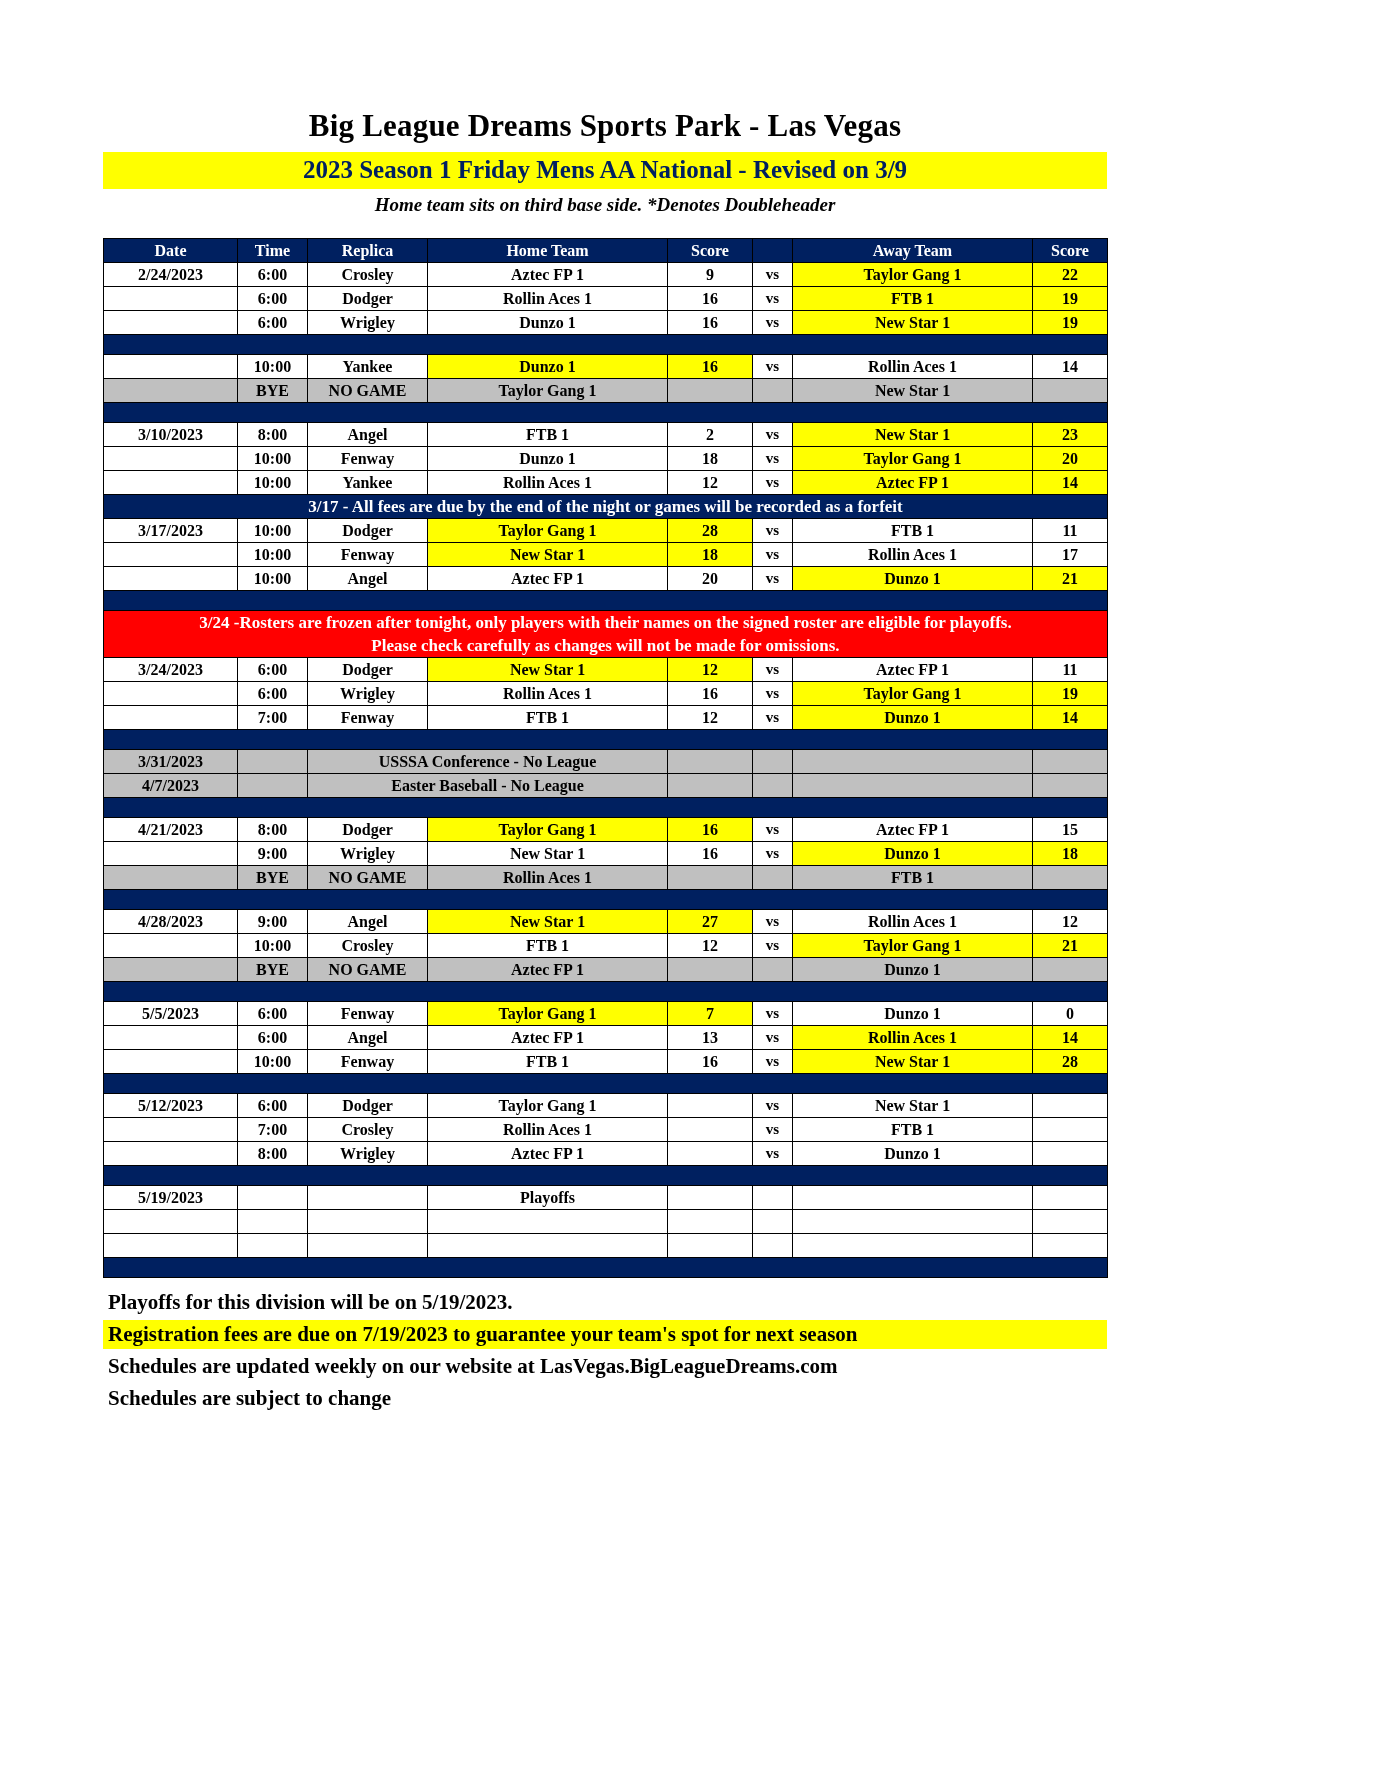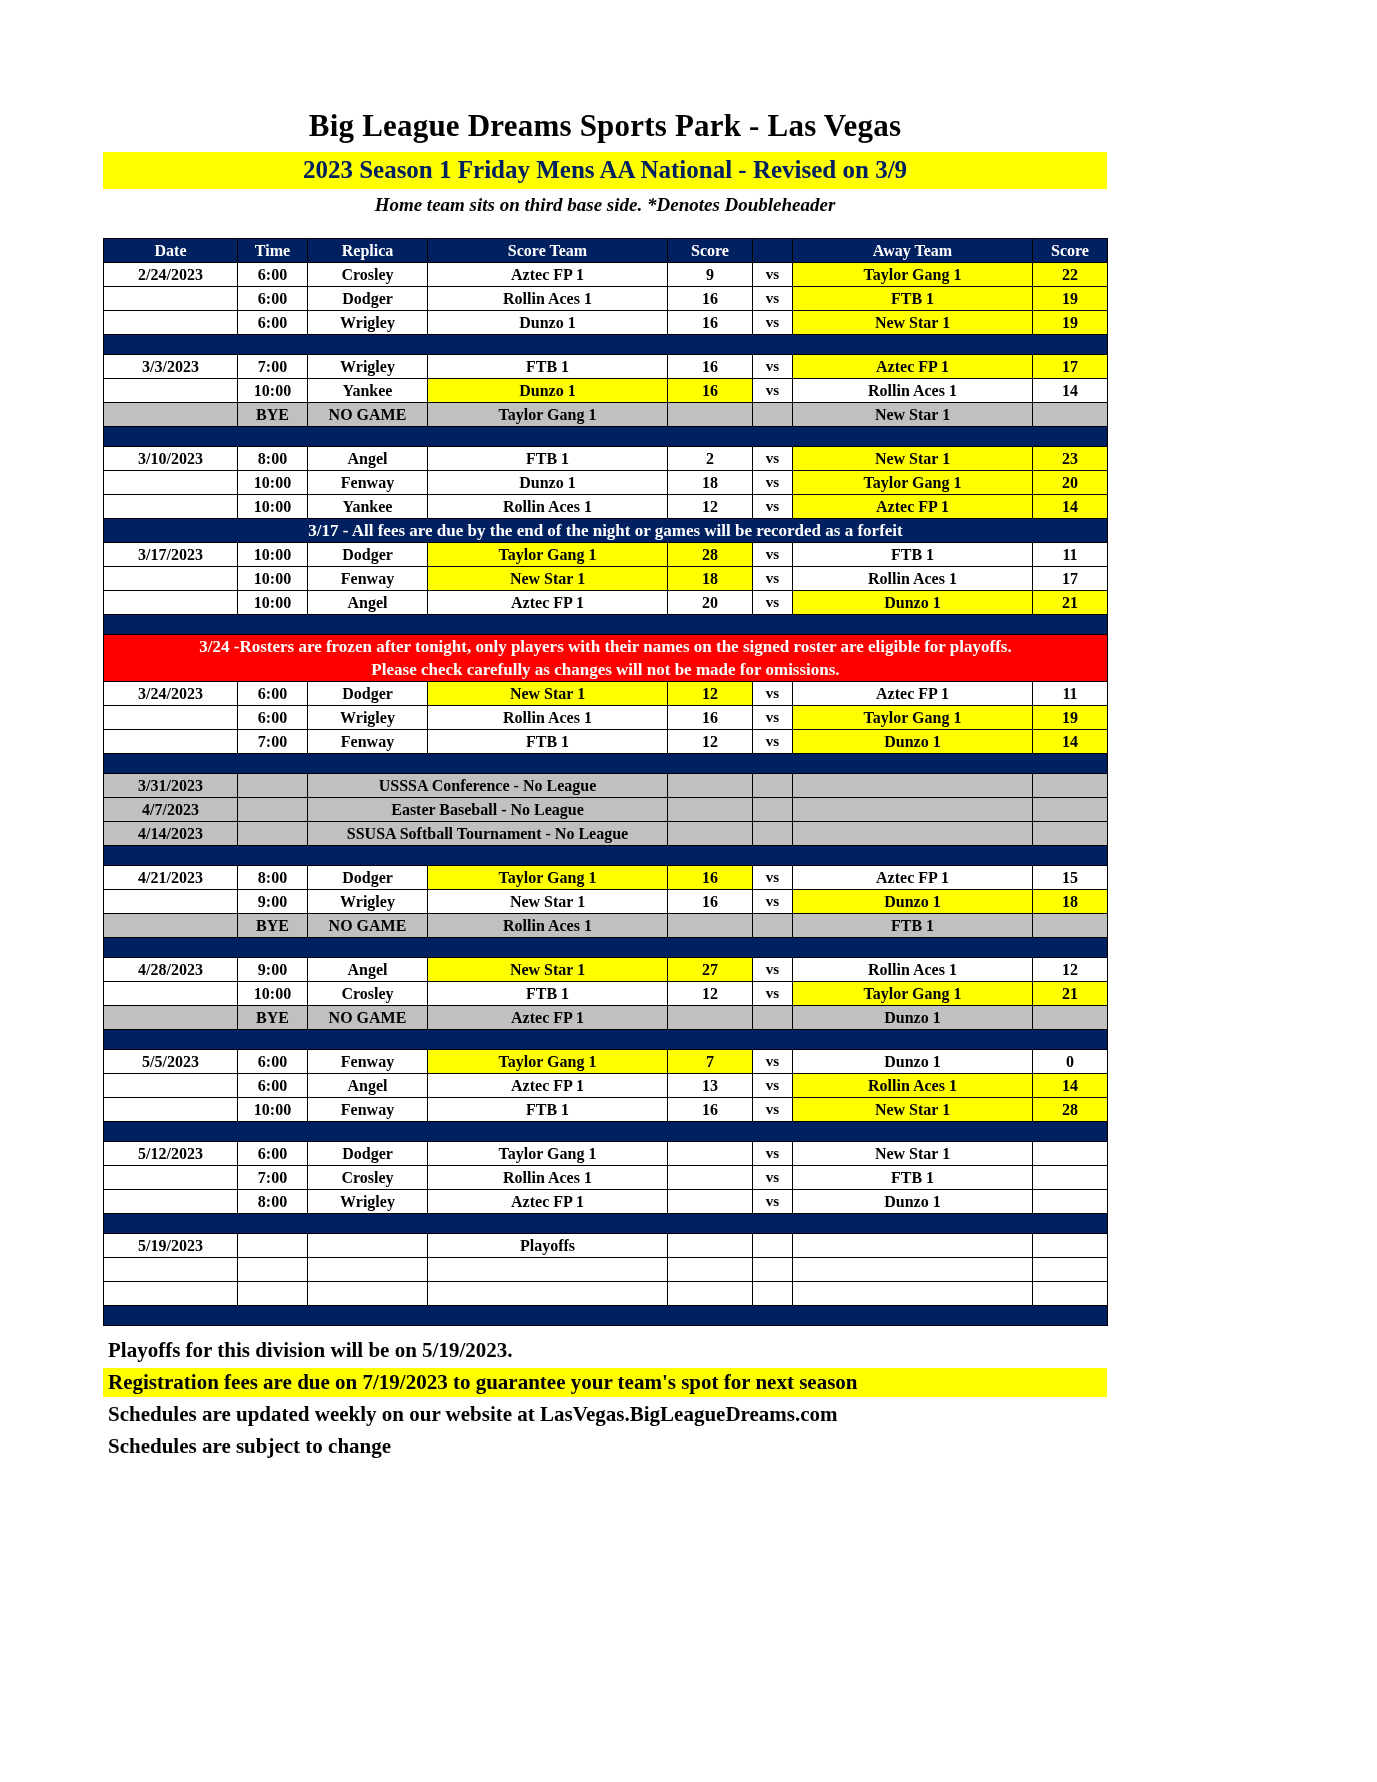--- a/index.html
+++ b/index.html
@@ -64,21 +64,21 @@
           <col style="width:85px">
           <col style="width:40px">
         <col style="width:240px">
           <col style="width:75px">
       </colgroup>
       <thead>
         <tr>
             <th>Date</th>
             <th>Time</th>
             <th>Replica</th>
-            <th>Score Team</th>
+            <th>Home Team</th>
             <th>Score</th>
             <th></th>
             <th>Away Team</th>
             <th>Score</th>
           </tr>
       </thead>
       <tbody>
           <tr>
             <td>2/24/2023</td>
             <td>6:00</td>
@@ -106,30 +106,20 @@
             <td>Dunzo 1</td>
             <td>16</td>
             <td class="vs">vs</td>
             <td class="hl">New Star 1</td>
             <td class="hl">19</td>
           </tr>
           <tr>
             <td class="sep-cell" colspan="8"></td>
           </tr>
           <tr>
-            <td>3/3/2023</td>
-            <td>7:00</td>
-            <td>Wrigley</td>
-            <td>FTB 1</td>
-            <td>16</td>
-            <td class="vs">vs</td>
-            <td class="hl">Aztec FP 1</td>
-            <td class="hl">17</td>
-          </tr>
-          <tr>
             <td></td>
             <td>10:00</td>
             <td>Yankee</td>
             <td class="hl">Dunzo 1</td>
             <td class="hl">16</td>
             <td class="vs">vs</td>
             <td>Rollin Aces 1</td>
             <td>14</td>
           </tr>
           <tr class="grayrow">
@@ -258,29 +248,20 @@
             <td colspan="2">USSSA Conference - No League</td>
             <td></td>
             <td></td>
             <td></td>
             <td></td>
           </tr>
           <tr class="grayrow">
             <td>4/7/2023</td>
             <td></td>
             <td colspan="2">Easter Baseball - No League</td>
-            <td></td>
-            <td></td>
-            <td></td>
-            <td></td>
-          </tr>
-          <tr class="grayrow">
-            <td>4/14/2023</td>
-            <td></td>
-            <td colspan="2">SSUSA Softball Tournament - No League</td>
             <td></td>
             <td></td>
             <td></td>
             <td></td>
           </tr>
           <tr>
             <td class="sep-cell" colspan="8"></td>
           </tr>
           <tr>
             <td>4/21/2023</td>

